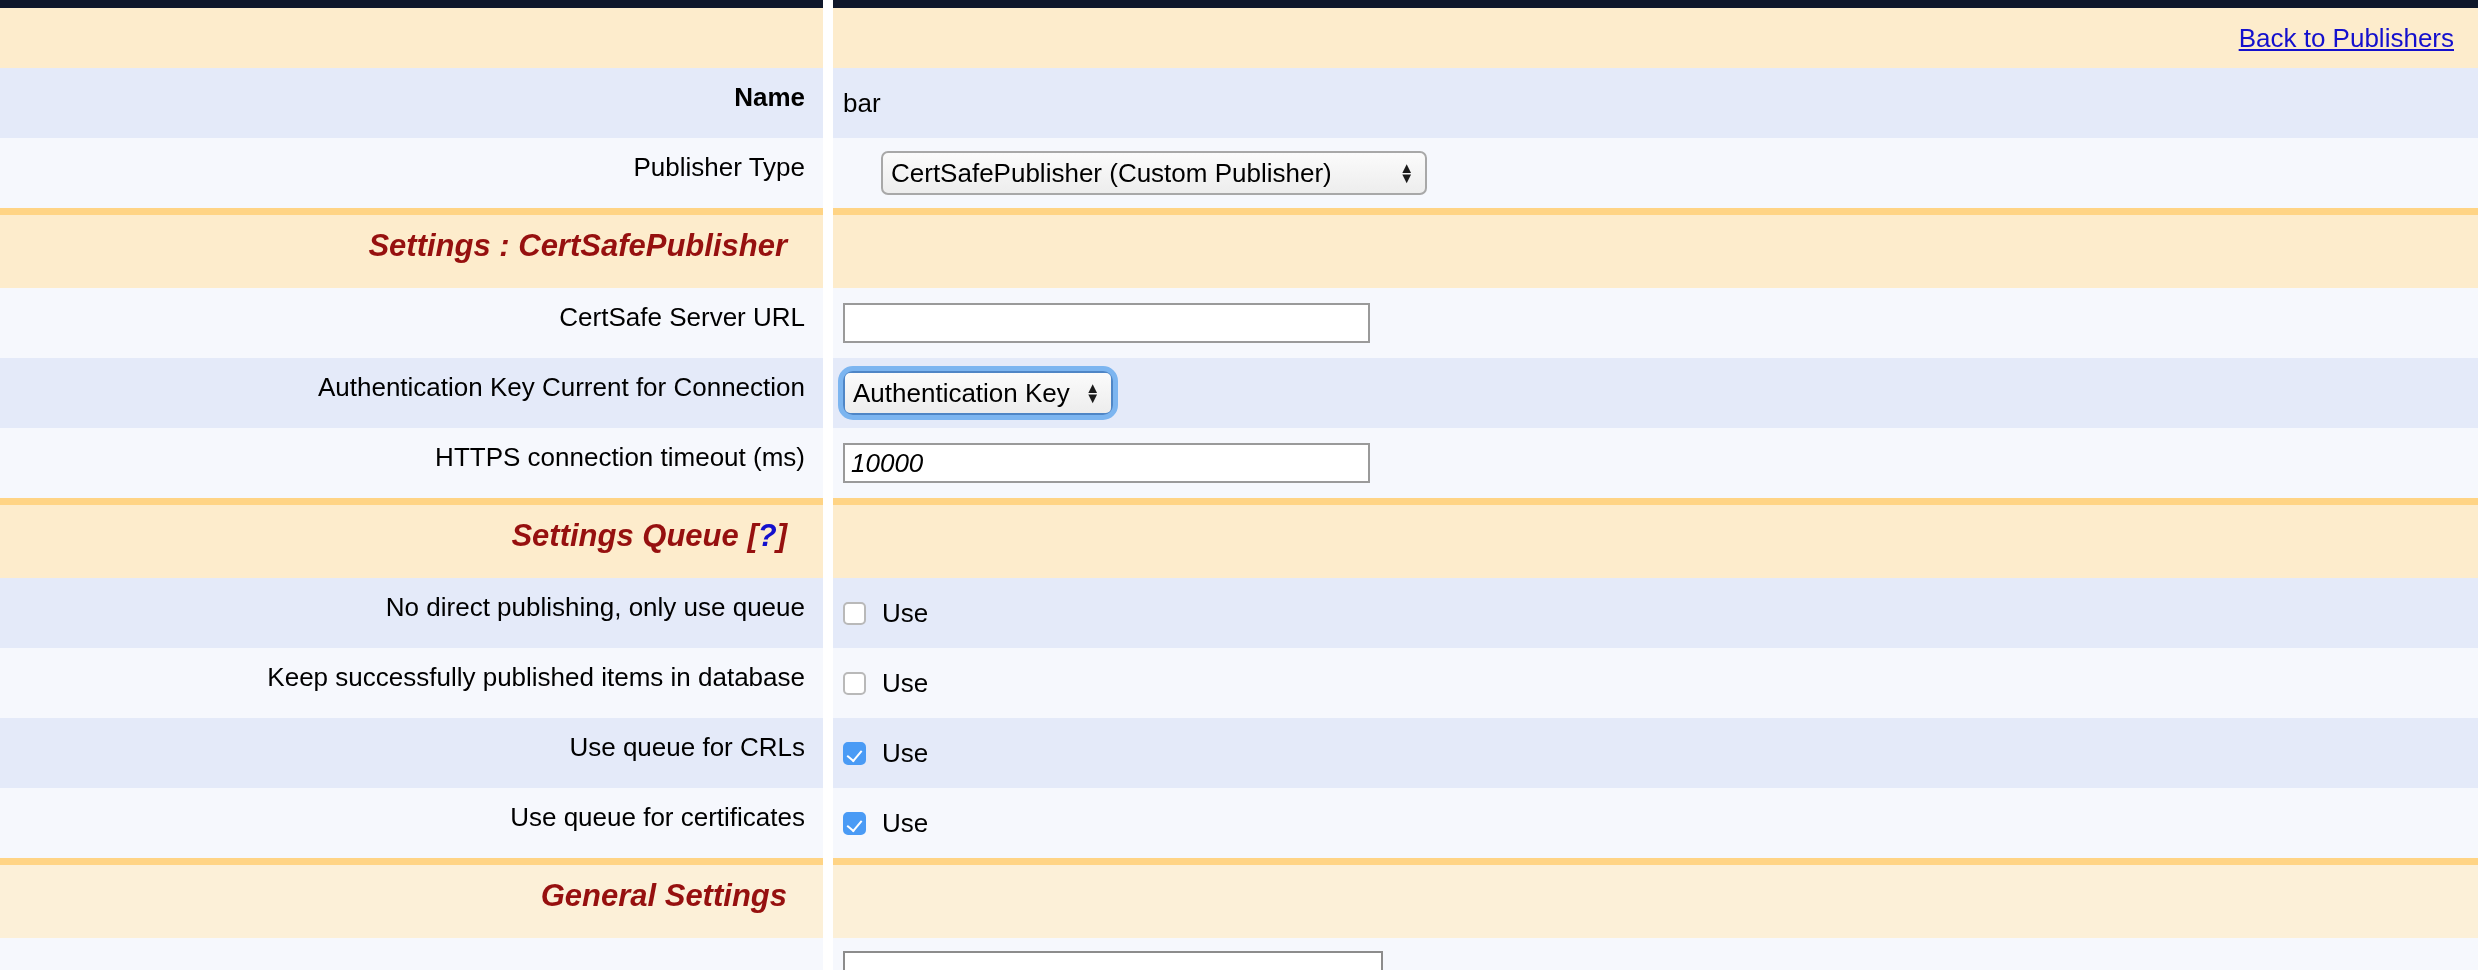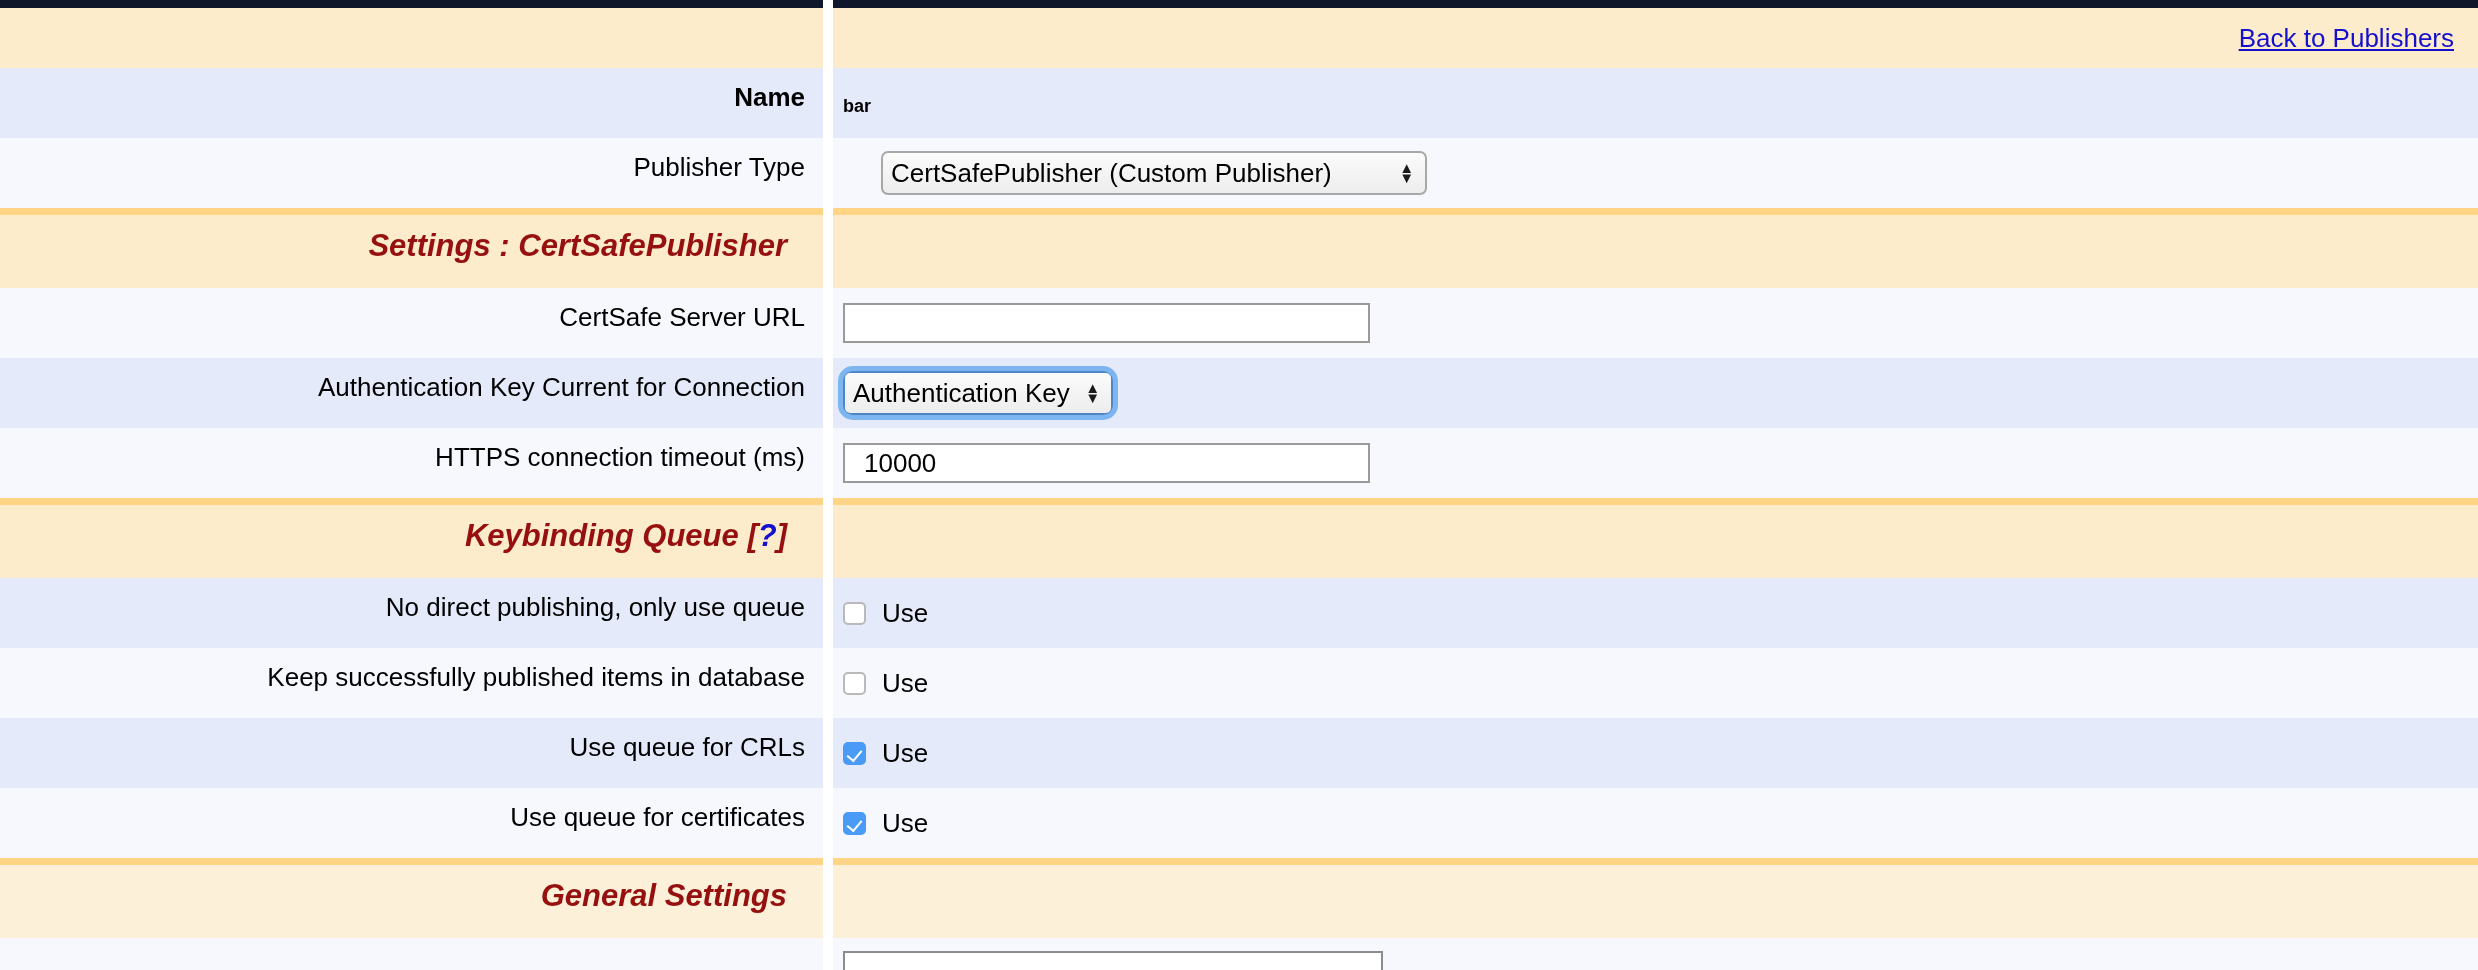--- a/index.html
+++ b/index.html
@@ -105,22 +105,22 @@
     color: #1410cd;
     font-weight: bold;
     font-size: 31px;
     text-decoration: none;
     cursor: pointer;
   }
   .label-bold {
     font-weight: bold;
   }
   .value-bold {
-    font-weight: bold;
-    font-size: 18px;
+    font-weight: normal;
+    font-size: 26px;
   }
   .plain-value { font-size: 26px; }
 
   
   select.pub-select {
     font-family: "Liberation Sans", sans-serif;
     font-size: 26px;
     height: 44px;
     padding: 2px 40px 2px 8px;
     border: 2px solid #a8a8a8;
@@ -160,25 +160,26 @@
   }
 
   #publisher-type-select { width: 546px; margin-left: 38px; }
   #auth-keybinding-select { width: 270px; }
 
   input.text-field {
     font-family: "Liberation Sans", sans-serif;
     font-size: 26px;
     height: 40px;
     width: 527px;
-    padding: 2px 19px;
+    padding: 2px 6px;
     border: 2px solid #9a9a9a;
     background: #ffffff;
     color: #000;
     box-sizing: border-box;
+    font-style: italic;
   }
 
   textarea.desc-field {
     font-family: "Liberation Sans", sans-serif;
     font-size: 26px;
     width: 540px;
     height: 78px;
     padding: 4px 6px;
     border: 2px solid #8c8c8c;
     background: #ffffff;
@@ -309,21 +310,21 @@
     <tr class="row-b">
       <td class="cell-label h-std">HTTPS connection timeout (ms)</td>
       <td class="cell-gap"></td>
       <td class="cell-field h-std">
         <input class="text-field" type="text" id="https-timeout-input" value="10000" style="">
       </td>
     </tr>
 
     <tr class="row-section">
       <td class="cell-label h-section">
-        <span class="section-title"><span>Keybinding Queue</span><span>&nbsp;</span><span class="help-bracket">[</span><a class="help-q" href="#">?</a><span class="help-bracket">]</span></span>
+        <span class="section-title"><span>Settings Queue</span><span>&nbsp;</span><span class="help-bracket">[</span><a class="help-q" href="#">?</a><span class="help-bracket">]</span></span>
       </td>
       <td class="cell-gap"></td>
       <td class="cell-field h-section"></td>
     </tr>
 
 
     <tr class="row-a">
       <td class="cell-label h-std">No direct publishing, only use queue</td>
       <td class="cell-gap"></td>
       <td class="cell-field h-std">

